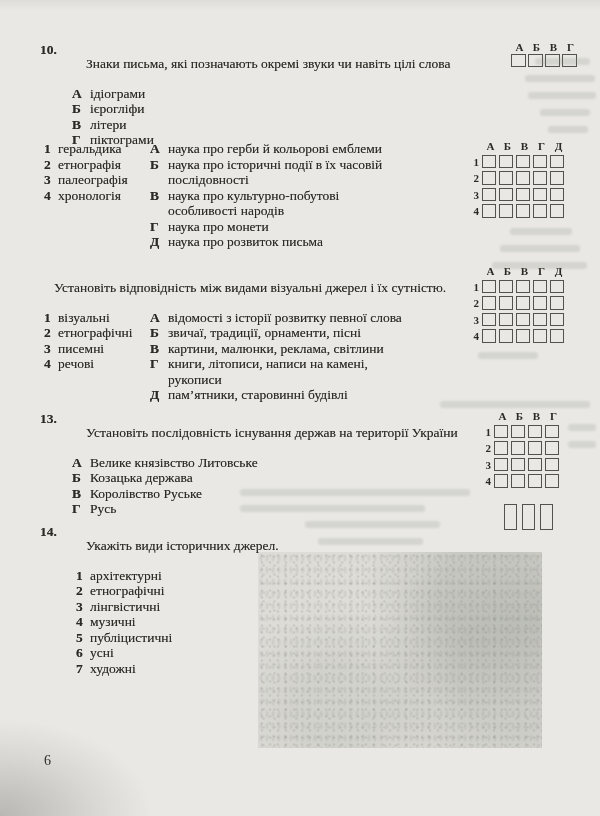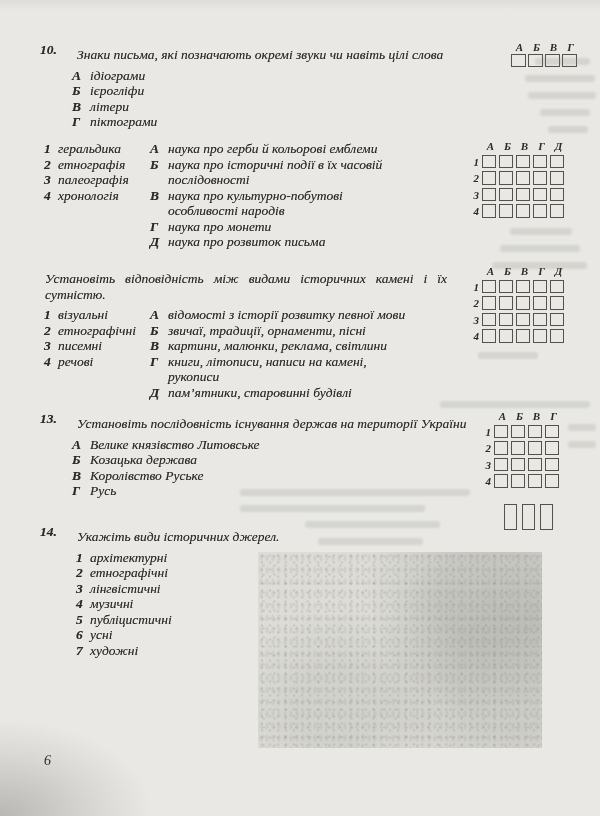--- a/index.html
+++ b/index.html
@@ -2,32 +2,32 @@
 <html><head>
 <meta charset="utf-8">
 <style>
   html,body{margin:0;padding:0;}
   body{
     width:600px;height:816px;position:relative;overflow:hidden;
     background:#e9e8e4;
     font-family:"Liberation Serif","DejaVu Serif",serif;
     color:#2b2a24;
   }
-  .page{position:absolute;inset:0;font-style:italic;}
+  .page{position:absolute;inset:0;}
   
   .shade-bl{position:absolute;left:0;bottom:0;width:150px;height:95px;
     background:radial-gradient(ellipse at 0% 100%, rgba(70,70,66,0.30), rgba(70,70,66,0.10) 45%, transparent 72%);}
   .shade-top{position:absolute;left:0;top:0;width:100%;height:10px;
     background:linear-gradient(180deg, rgba(120,120,116,0.10), transparent);}
   
   .q{position:absolute;left:40px;display:flex;font-size:13.5px;line-height:15.5px;
      text-shadow:0 0 0.5px rgba(60,58,50,0.55);}
   .qnum{width:32px;flex:0 0 32px;font-weight:bold;}
   .qbody{width:410px;}
-  .qtext{margin:5px;width:402px;}
+  .qtext{margin:14px;width:402px;}
   .just{text-align:justify;text-align-last:left;}
   .opt{display:flex;margin:0;}
   .opt .L{flex:0 0 18px;font-weight:bold;}
   .opt .T{flex:1;}
   .match{display:flex;}
   .mleft{flex:0 0 106px;margin-left:4px;}
   .mitem{display:flex;}
   .mitem .N{flex:0 0 14px;font-weight:bold;}
   .mright{width:262px;}
   
@@ -232,21 +232,21 @@
           <span class="cellbox" style="display:block"></span>
         </span>
         <span class="bcell">
           <span class="cellbox" style="display:block"></span>
         </span>
     </div>
   </div>
 
   <div class="q" style="top:266px">
     <div class="qbody">
-      <p class="qtext just">Установіть відповідність між видами історичних камені і їх сутністю.</p>
+      <p class="qtext just">Установіть відповідність між видами візуальні джерел і їх сутністю.</p>
       <div class="match">
         <div class="mleft">
           <div class="mitem">
               <span class="N">1</span>
               <span>візуальні</span>
             </div>
           <div class="mitem">
               <span class="N">2</span>
               <span>етнографічні</span>
             </div>
@@ -255,21 +255,21 @@
               <span>писемні</span>
             </div>
           <div class="mitem">
               <span class="N">4</span>
               <span>речові</span>
             </div>
         </div>
         <div class="mright">
           <div class="opt">
               <span class="L">А</span>
-              <span class="T">відомості з історії розвитку певної мови</span>
+              <span class="T">відомості з історії розвитку певної слова</span>
             </div>
           <div class="opt">
               <span class="L">Б</span>
               <span class="T">звичаї, традиції, орнаменти, пісні</span>
             </div>
           <div class="opt">
               <span class="L">В</span>
               <span class="T">картини, малюнки, реклама, світлини</span>
             </div>
           <div class="opt">

